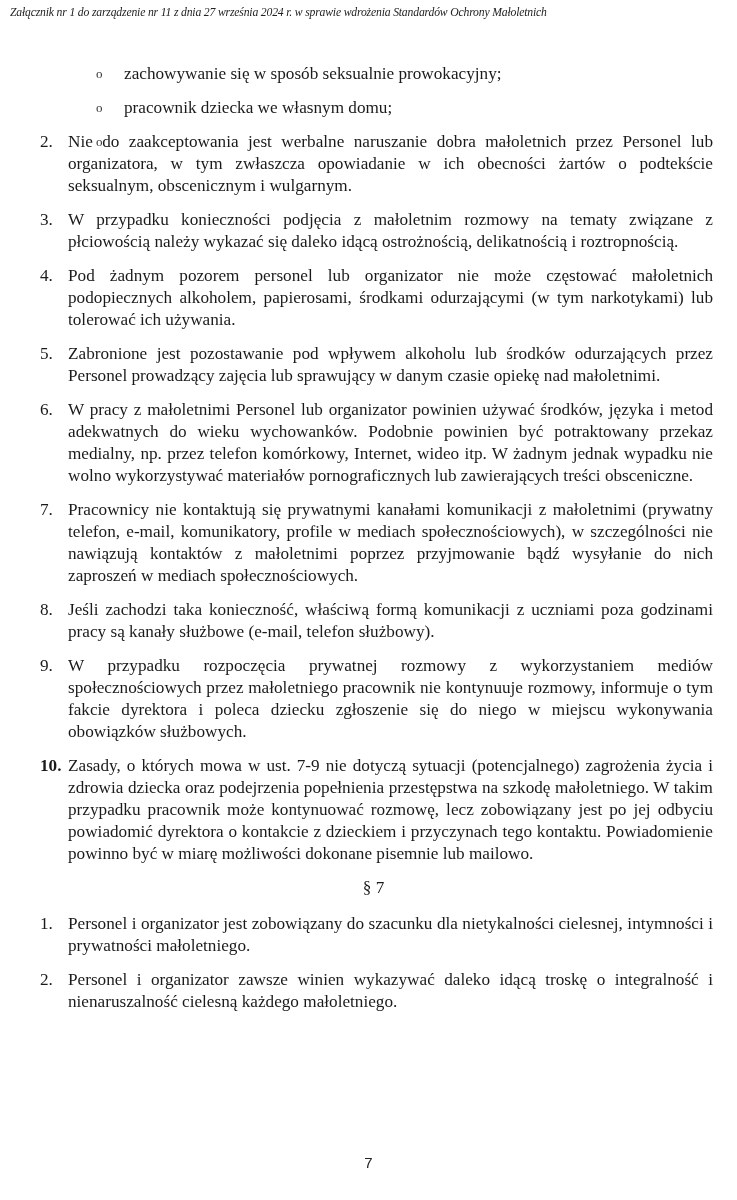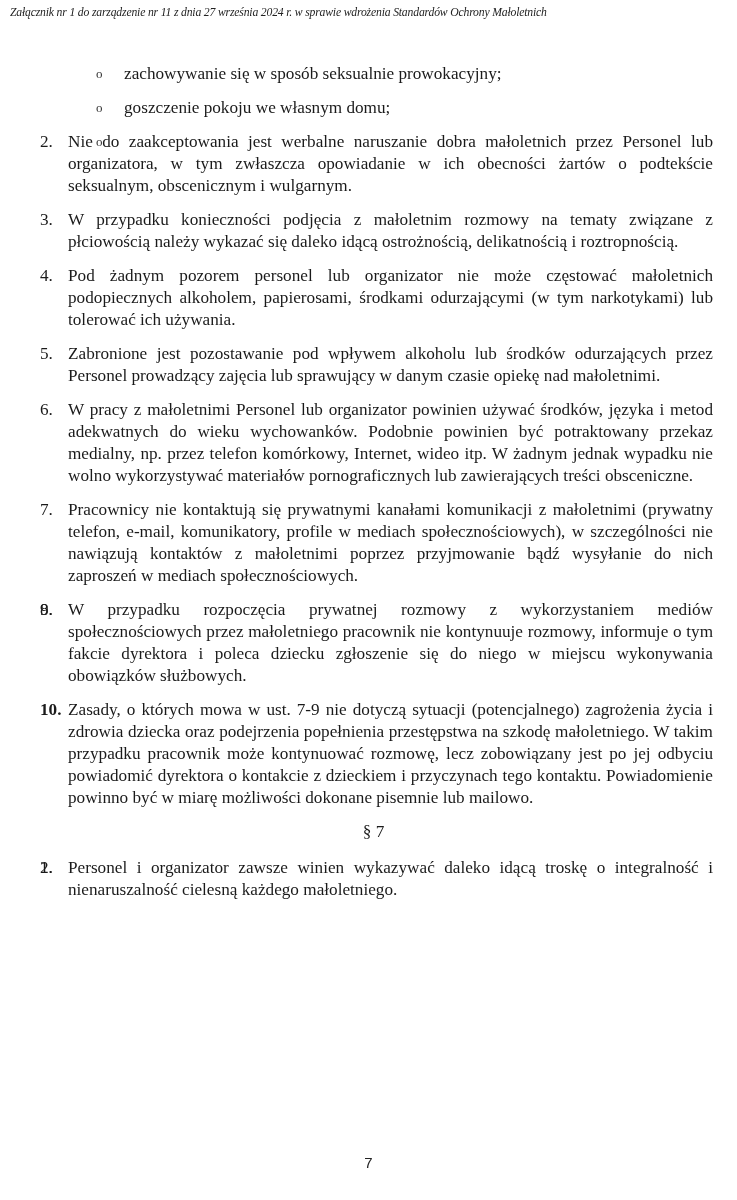--- a/index.html
+++ b/index.html
@@ -87,21 +87,21 @@
 
 <div class="content">
 
   <div class="sub-list">
     <div class="sub-item">
       <span class="sub-bullet">o</span>
       <span>zachowywanie się w sposób seksualnie prowokacyjny;</span>
     </div>
     <div class="sub-item">
       <span class="sub-bullet">o</span>
-      <span>goszczenie pokoju we własnym domu;</span>
+      <span>pracownik dziecka we własnym domu;</span>
     </div>
     <div class="sub-item">
       <span class="sub-bullet">o</span>
     </div>
   </div>
 
   <div class="num-list">
     <div class="num-item">
       <span class="num-label">2.</span>
       <span>Nie do zaakceptowania jest werbalne naruszanie dobra małoletnich przez Personel lub organizatora, w tym zwłaszcza opowiadanie w ich obecności żartów o podtekście seksualnym, obscenicznym i wulgarnym.</span>
@@ -121,36 +121,38 @@
     <div class="num-item">
       <span class="num-label">6.</span>
       <span>W pracy z małoletnimi Personel lub organizator powinien używać środków, języka i metod adekwatnych do wieku wychowanków. Podobnie powinien być potraktowany przekaz medialny, np. przez telefon komórkowy, Internet, wideo itp. W żadnym jednak wypadku nie wolno wykorzystywać materiałów pornograficznych lub zawierających treści obsceniczne.</span>
     </div>
     <div class="num-item">
       <span class="num-label">7.</span>
       <span>Pracownicy nie kontaktują się prywatnymi kanałami komunikacji z małoletnimi (prywatny telefon, e-mail, komunikatory, profile w mediach społecznościowych), w szczególności nie nawiązują kontaktów z małoletnimi poprzez przyjmowanie bądź wysyłanie do nich zaproszeń w mediach społecznościowych.</span>
     </div>
     <div class="num-item">
       <span class="num-label">8.</span>
+      <span>Jeśli zachodzi taka konieczność, właściwą formą komunikacji z uczniami poza godzinami pracy są kanały służbowe (e-mail, telefon służbowy).</span>
     </div>
     <div class="num-item">
       <span class="num-label">9.</span>
       <span>W przypadku rozpoczęcia prywatnej rozmowy z wykorzystaniem mediów społecznościowych przez małoletniego pracownik nie kontynuuje rozmowy, informuje o tym fakcie dyrektora i poleca dziecku zgłoszenie się do niego w miejscu wykonywania obowiązków służbowych.</span>
     </div>
     <div class="num-item wide">
       <span class="num-label">10.</span>
       <span>Zasady, o których mowa w ust. 7-9 nie dotyczą sytuacji (potencjalnego) zagrożenia życia i zdrowia dziecka oraz podejrzenia popełnienia przestępstwa na szkodę małoletniego. W takim przypadku pracownik może kontynuować rozmowę, lecz zobowiązany jest po jej odbyciu powiadomić dyrektora o kontakcie z dzieckiem i przyczynach tego kontaktu. Powiadomienie powinno być w miarę możliwości dokonane pisemnie lub mailowo.</span>
     </div>
   </div>
 
   <div class="section-heading">§ 7</div>
 
   <div class="num-list">
     <div class="num-item">
       <span class="num-label">1.</span>
+      <span>Personel i organizator jest zobowiązany do szacunku dla nietykalności cielesnej, intymności i prywatności małoletniego.</span>
     </div>
     <div class="num-item">
       <span class="num-label">2.</span>
       <span>Personel i organizator zawsze winien wykazywać daleko idącą troskę o integralność i nienaruszalność cielesną każdego małoletniego.</span>
     </div>
   </div>
 
 </div>
 
 <div class="page-number">7</div>

